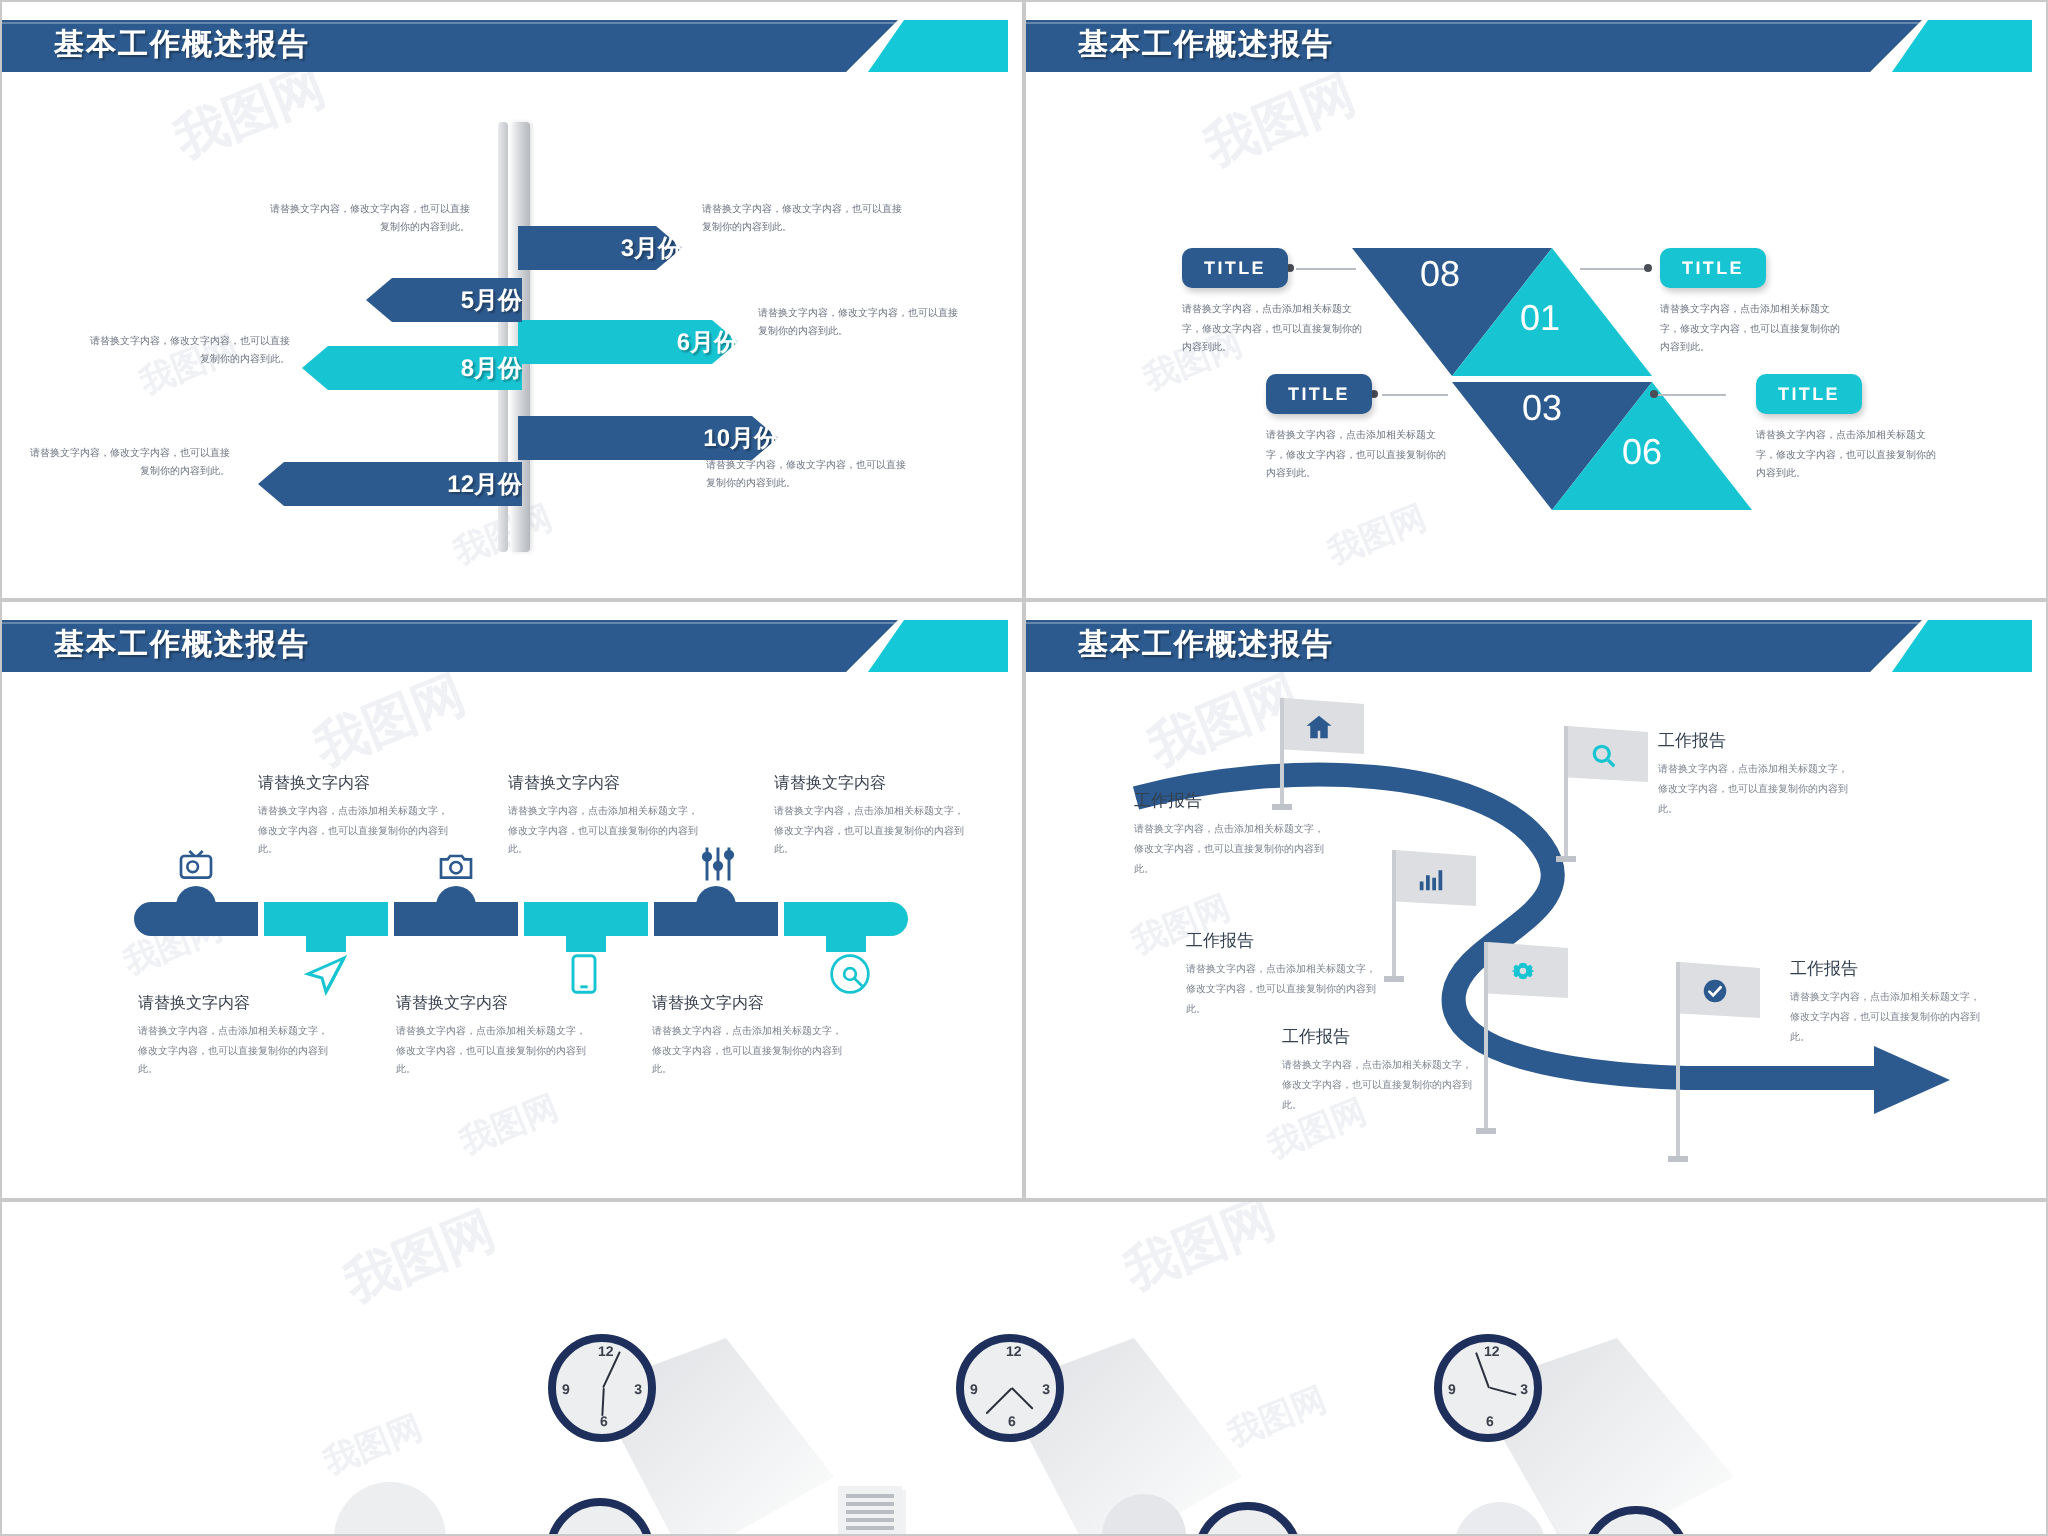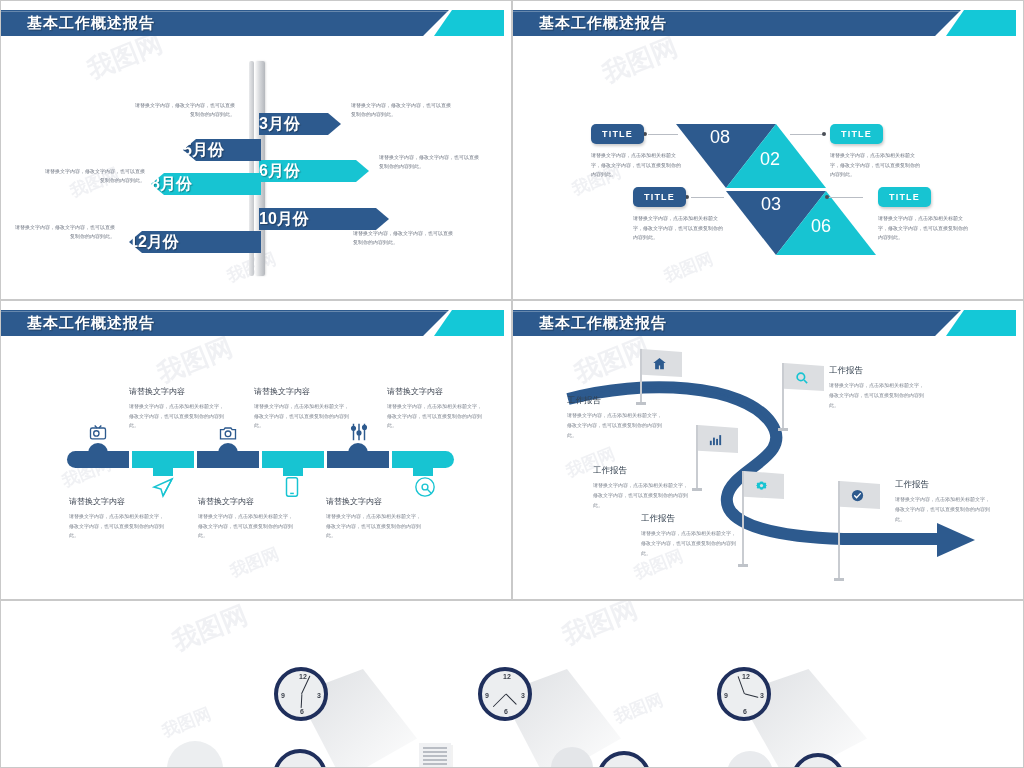--- a/index.html
+++ b/index.html
@@ -58,22 +58,22 @@
   .wm.s { font-size:17px; }
 
   
   .post { position:absolute; left:254px; top:60px; width:10px; height:215px;
     background:linear-gradient(90deg,#fbfbfb,#d7d9dc 45%,#b4b7bc); border-radius:2px;
     box-shadow:1px 0 2px rgba(0,0,0,.12); }
   .post2 { position:absolute; left:248px; top:60px; width:5px; height:215px;
     background:linear-gradient(90deg,#e9eaec,#c3c6ca); border-radius:2px; }
   .sign { position:absolute; height:22px; display:flex; align-items:center;
     filter:drop-shadow(2px 3px 2px rgba(0,0,0,.20)); }
-  .sign span { color:#fff; font-size:16px; font-weight:bold; width:100%;
-    text-align:left; text-shadow:1px 1px 1px rgba(0,0,0,.3);
+  .sign span { color:#fff; font-size:12px; font-weight:bold; width:100%;
+    text-align:right; text-shadow:1px 1px 1px rgba(0,0,0,.3);
     position:relative; z-index:2; }
   .sign.right { clip-path: polygon(0 0, calc(100% - 13px) 0, 100% 50%, calc(100% - 13px) 100%, 0 100%); }
   .sign.left  { clip-path: polygon(13px 0, 100% 0, 100% 100%, 13px 100%, 0 50%); }
   .sign.blue { background:#2d5a8e; }
   .sign.teal { background:#17c4d2; }
   .cap { position:absolute; font-size:5px; line-height:1.8; color:#6d7480;
     width:104px; }
   .cap.r { text-align:left; }
   .cap.l { text-align:right; }
 
@@ -190,21 +190,21 @@
       </div>
 
       <div class="tri" style="left:163px;top:123px;
         border-left:50px solid transparent;border-right:50px solid transparent;
         border-top:64px solid #2d5a8e;"></div>
       <div class="tri-lbl" style="left:197px;top:126px;">08</div>
 
       <div class="tri" style="left:213px;top:123px;
         border-left:50px solid transparent;border-right:50px solid transparent;
         border-bottom:64px solid #17c4d2;"></div>
-      <div class="tri-lbl" style="left:247px;top:148px;">02</div>
+      <div class="tri-lbl" style="left:247px;top:148px;">01</div>
 
       <div class="tri" style="left:213px;top:190px;
         border-left:50px solid transparent;border-right:50px solid transparent;
         border-top:64px solid #2d5a8e;"></div>
       <div class="tri-lbl" style="left:248px;top:193px;">03</div>
 
       <div class="tri" style="left:263px;top:190px;
         border-left:50px solid transparent;border-right:50px solid transparent;
         border-bottom:64px solid #17c4d2;"></div>
       <div class="tri-lbl" style="left:298px;top:215px;">06</div>

